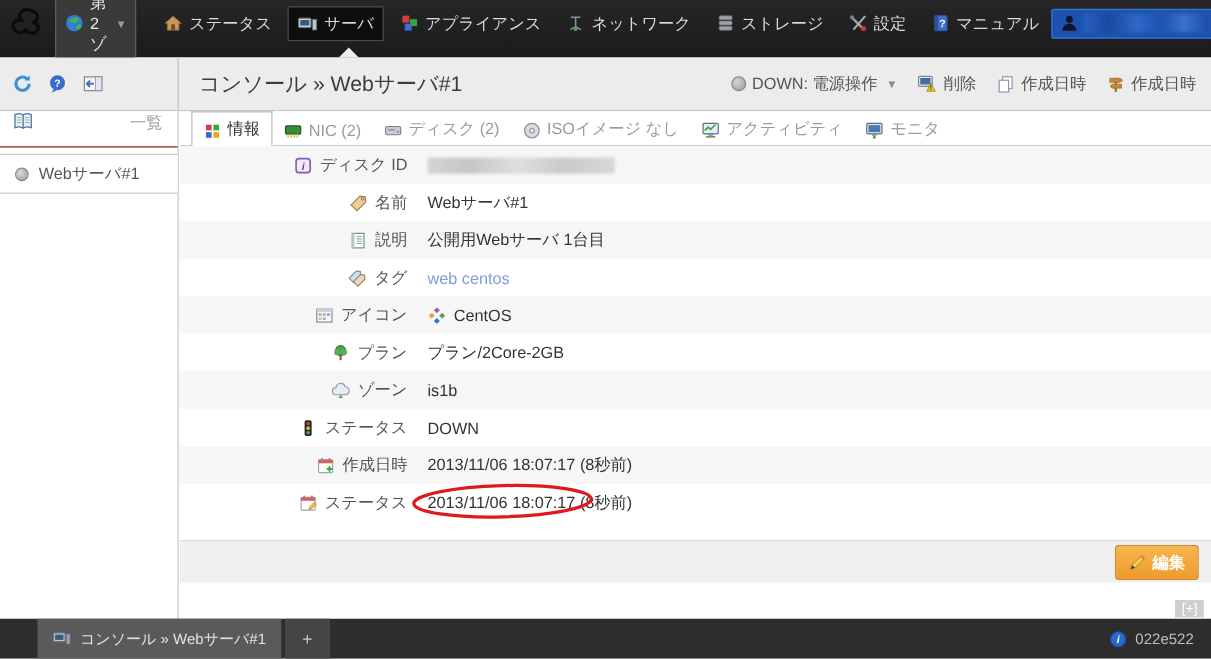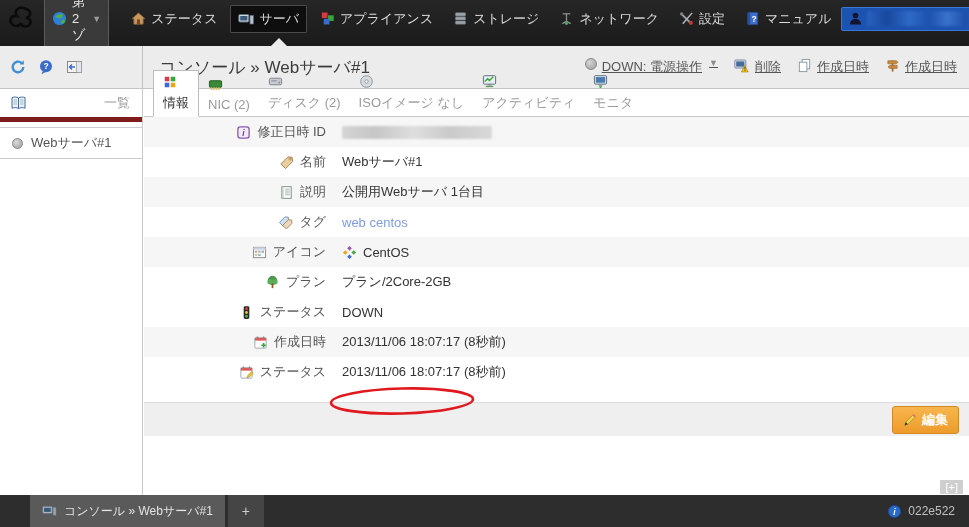--- a/index.html
+++ b/index.html
@@ -26,36 +26,36 @@
   .nav-notch{position:absolute;left:271px;top:38px;width:0;height:0;
              border-left:8px solid transparent;border-right:8px solid transparent;border-bottom:8px solid #ececec;}
   
   .header{position:absolute;top:46px;left:0;right:0;height:43px;background:#ececec;border-bottom:1px solid #c4c4c4;
           display:flex;align-items:center;box-sizing:border-box;}
   .header-tools{width:143px;height:100%;display:flex;align-items:center;gap:12px;padding-left:10px;box-sizing:border-box;
                 border-right:1px solid #c0c0c0;}
   .tool-icon{cursor:pointer;}
   .header-title{font-size:17px;color:#3c3c3c;margin-left:16px;}
   .header-actions{margin-left:auto;display:flex;align-items:center;gap:16px;padding-right:12px;font-size:13px;color:#555;}
-  .action{display:flex;gap:5px;cursor:pointer;white-space:nowrap;text-decoration:underline;}
+  .action{display:flex;align-items:center;gap:5px;cursor:pointer;white-space:nowrap;}
   .power-dot{width:10px;height:10px;border-radius:50%;border:1px solid #8a8a8a;
              background:radial-gradient(circle at 35% 35%,#d6d6d6,#9a9a9a);}
   .small-caret{color:#8a8a8a;font-size:9px;margin-left:2px;}
   
   .sidebar{position:absolute;top:89px;left:0;width:143px;bottom:32px;background:#fff;border-right:1px solid #c8c8c8;box-sizing:border-box;}
-  .sidebar-head{height:28px;display:flex;align-items:center;padding:0 12px 0 10px;border-bottom:5px solid #7f1d1d;}
+  .sidebar-head{height:28px;display:flex;align-items:flex-start;padding:0 12px 0 10px;border-bottom:1px solid #7f1d1d;}
   .sidebar-head-label{margin-left:auto;color:#9a9a9a;font-size:13px;}
   .sidebar-item{margin-top:5px;height:30px;border-top:1px solid #ccc;border-bottom:1px solid #ccc;background:#fff;
                 display:flex;align-items:center;gap:8px;padding-left:12px;color:#555;font-size:13px;cursor:pointer;}
   .gray-dot{width:9px;height:9px;border-radius:50%;border:1px solid #888;flex:none;
             background:radial-gradient(circle at 35% 35%,#dcdcdc,#9a9a9a);}
   
   .content{position:absolute;top:89px;left:144px;right:0;bottom:32px;background:#fff;}
   .tabs{height:28px;border-bottom:1px solid #c8c8c8;display:flex;align-items:flex-end;padding-left:9px;box-sizing:border-box;}
-  .tab{display:flex;align-items:flex-start;gap:5px;font-size:13px;color:#9a9a9a;padding:4px 9px;cursor:pointer;white-space:nowrap;flex-direction:column;}
+  .tab{display:flex;align-items:flex-end;gap:5px;font-size:13px;color:#9a9a9a;padding:4px 9px;cursor:pointer;white-space:nowrap;}
   .tab.active{background:#fff;border:1px solid #bcbcbc;border-bottom:1px solid #fff;color:#333;margin-bottom:-1px;position:relative;z-index:2;}
   .row{display:flex;height:30px;align-items:center;}
   .row.alt{background:#f6f6f6;}
   .row-label{width:182px;display:flex;align-items:center;justify-content:flex-end;gap:6px;color:#555;font-size:13px;flex:none;}
   .row-value{padding-left:16px;color:#333;font-size:13px;display:flex;align-items:center;gap:6px;}
   .link{color:#7f9ddb;cursor:pointer;}
   .redacted-id{width:150px;height:13px;border-radius:2px;filter:blur(1.2px);
       background:linear-gradient(90deg,#d4d4d4,#c6c6c6 22%,#dedede 48%,#cacaca 72%,#d8d8d8);}
   .annotation{position:absolute;left:184px;top:297px;width:152px;height:32px;pointer-events:none;z-index:5;}
   .footer-strip{margin-top:15px;height:34px;background:#efefef;border-top:1px solid #dcdcdc;
@@ -117,38 +117,38 @@
           <rect x="2" y="1.6" width="6" height="6" fill="#d23c3c"></rect>
           <rect x="8.6" y="4.6" width="6" height="6" fill="#3aa53a"></rect>
           <rect x="4" y="8.4" width="6" height="6" fill="#3a6ad2"></rect>
         </svg>
     </span>
     <span>アプライアンス</span>
   </div>
   <div class="nav-item">
     <span>
       <svg width="15" height="15" viewBox="0 0 16 16">
+          <path d="M8 3v8M8 11l-4.5 2.5M8 11l4.5 2.5" stroke="#8a9298" stroke-width="1.3" fill="none"></path>
+          <circle cx="8" cy="13" r="1.8" fill="#4aa54a"></circle>
+          <path d="M4 3h8" stroke="#8a9298" stroke-width="1.3"></path>
+        </svg>
+    </span>
+    <span>ネットワーク</span>
+  </div>
+  <div class="nav-item">
+    <span>
+      <svg width="15" height="15" viewBox="0 0 16 16">
           <g fill="#9aa2aa" stroke="#6a7278" stroke-width="0.6">
             <rect x="2.5" y="1.8" width="11" height="3.4" rx="1"></rect>
             <rect x="2.5" y="6.2" width="11" height="3.4" rx="1"></rect>
             <rect x="2.5" y="10.6" width="11" height="3.4" rx="1"></rect>
           </g>
         </svg>
     </span>
     <span>ストレージ</span>
-  </div>
-  <div class="nav-item">
-    <span>
-      <svg width="15" height="15" viewBox="0 0 16 16">
-          <path d="M8 3v8M8 11l-4.5 2.5M8 11l4.5 2.5" stroke="#8a9298" stroke-width="1.3" fill="none"></path>
-          <circle cx="8" cy="13" r="1.8" fill="#4aa54a"></circle>
-          <path d="M4 3h8" stroke="#8a9298" stroke-width="1.3"></path>
-        </svg>
-    </span>
-    <span>ネットワーク</span>
   </div>
   <div class="nav-item">
     <span>
       <svg width="15" height="15" viewBox="0 0 16 16">
           <path d="M2 2.5l9.5 9.5" stroke="#9aa0a6" stroke-width="2"></path>
           <path d="M14 2L4 13.5" stroke="#b0b6bc" stroke-width="1.6"></path>
           <circle cx="12.6" cy="12.6" r="2.2" fill="#c23a3a"></circle>
           <circle cx="2.8" cy="3" r="1.8" fill="#7a8088"></circle>
         </svg>
     </span>
@@ -331,21 +331,21 @@
   </div>
 
   <div class="row alt">
     <div class="row-label">
       <span>
         <svg width="15" height="15" viewBox="0 0 16 16">
             <rect x="2" y="2" width="12" height="12" rx="2.5" fill="#f2eaf8" stroke="#8a5ab0" stroke-width="1.4"></rect>
             <text x="8" y="11.5" font-size="9" fill="#6a3a95" text-anchor="middle" font-weight="bold" font-style="italic">i</text>
           </svg>
       </span>
-      <span>修正日時 ID</span>
+      <span>ディスク ID</span>
     </div>
     <div class="row-value">
         <span class="redacted-id"></span>
       </div>
   </div>
 
   <div class="row">
     <div class="row-label">
       <span>
         <svg width="15" height="15" viewBox="0 0 16 16">
@@ -431,20 +431,34 @@
             <rect x="7.1" y="8.8" width="1.8" height="5.2" fill="#8a5a2a"></rect>
           </svg>
       </span>
       <span>プラン</span>
     </div>
     <div class="row-value">
         <span>プラン/2Core-2GB</span>
       </div>
   </div>
 
+  <div class="row alt">
+    <div class="row-label">
+      <span>
+        <svg width="15" height="15" viewBox="0 0 16 16">
+            <path d="M4 11.5a3 3 0 0 1 0-6 4 4 0 0 1 7.8-.8 3 3 0 0 1 .2 6.8z" fill="#e8edf2" stroke="#8a98a8"></path>
+            <path d="M8 11.5v2.3M6.3 13.8h3.4" stroke="#4aa54a" stroke-width="1.1" fill="none"></path>
+          </svg>
+      </span>
+      <span>ゾーン</span>
+    </div>
+    <div class="row-value">
+        <span>is1b</span>
+      </div>
+  </div>
 
   <div class="row">
     <div class="row-label">
       <span>
         <svg width="15" height="15" viewBox="0 0 16 16">
             <rect x="5" y="1.2" width="6" height="13.6" rx="1.5" fill="#2a2a2a"></rect>
             <circle cx="8" cy="4" r="1.5" fill="#e03a3a"></circle>
             <circle cx="8" cy="8" r="1.5" fill="#e8c83a"></circle>
             <circle cx="8" cy="12" r="1.5" fill="#4ab04a"></circle>
           </svg>

